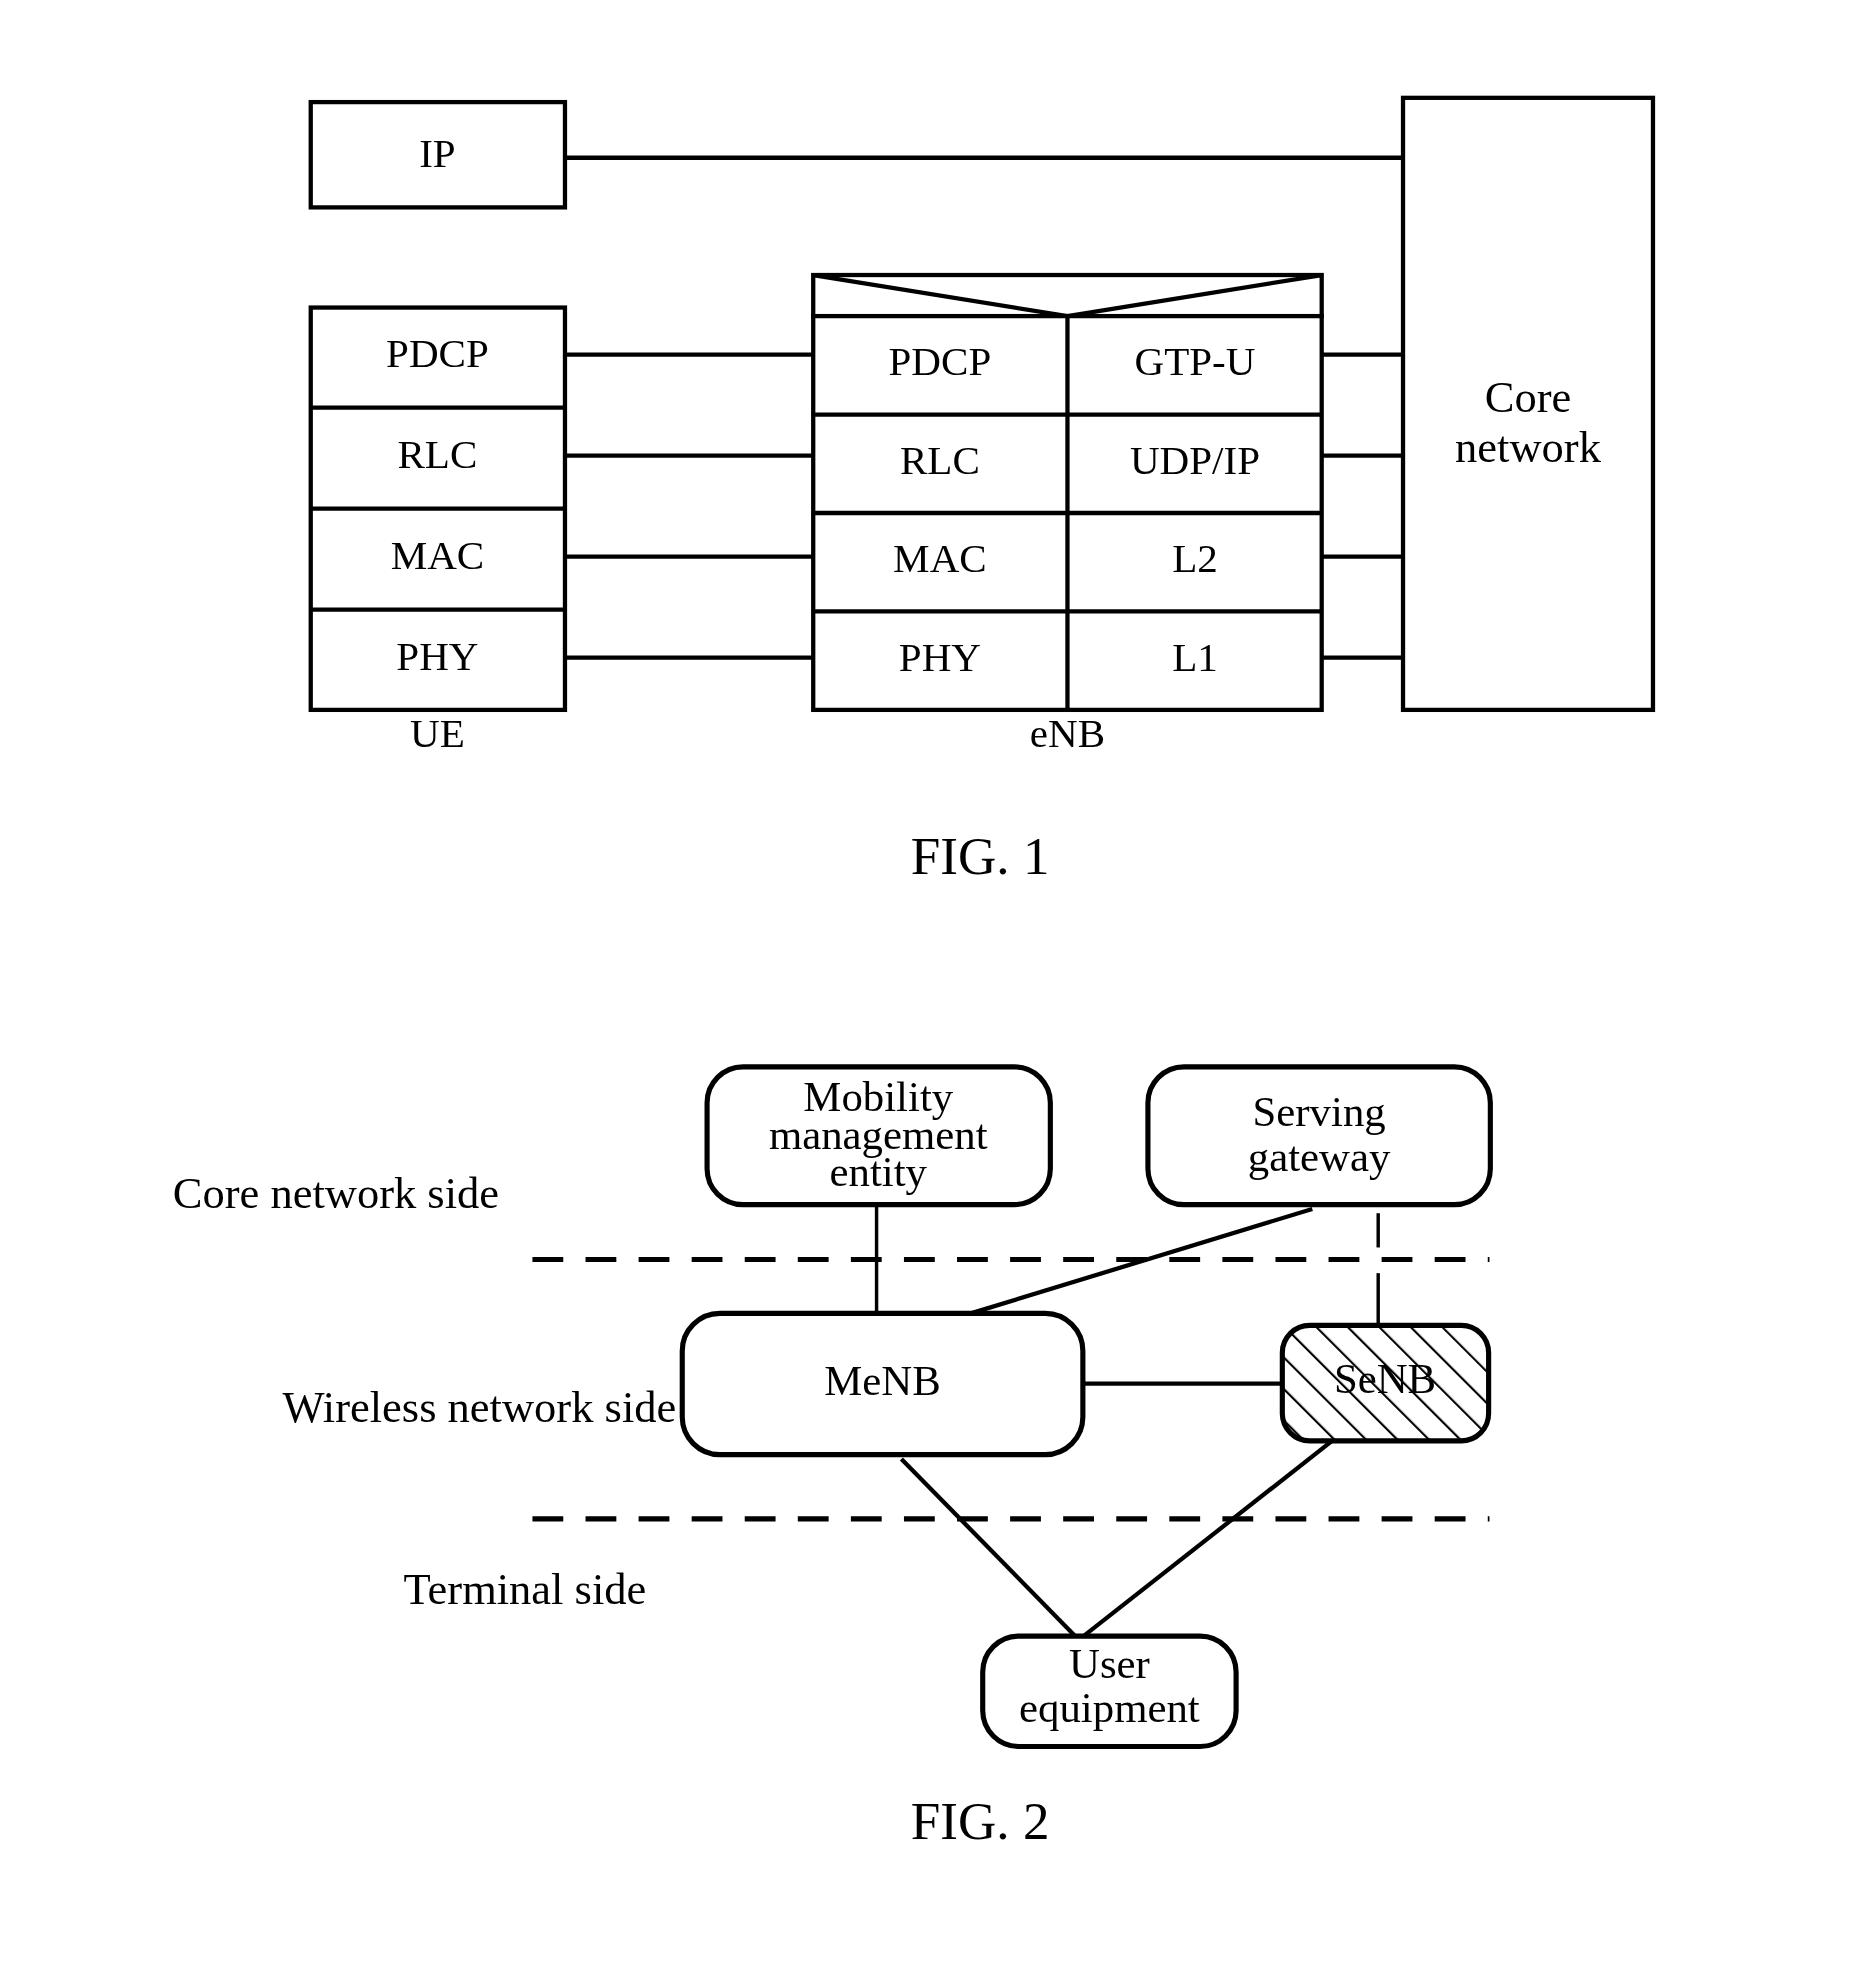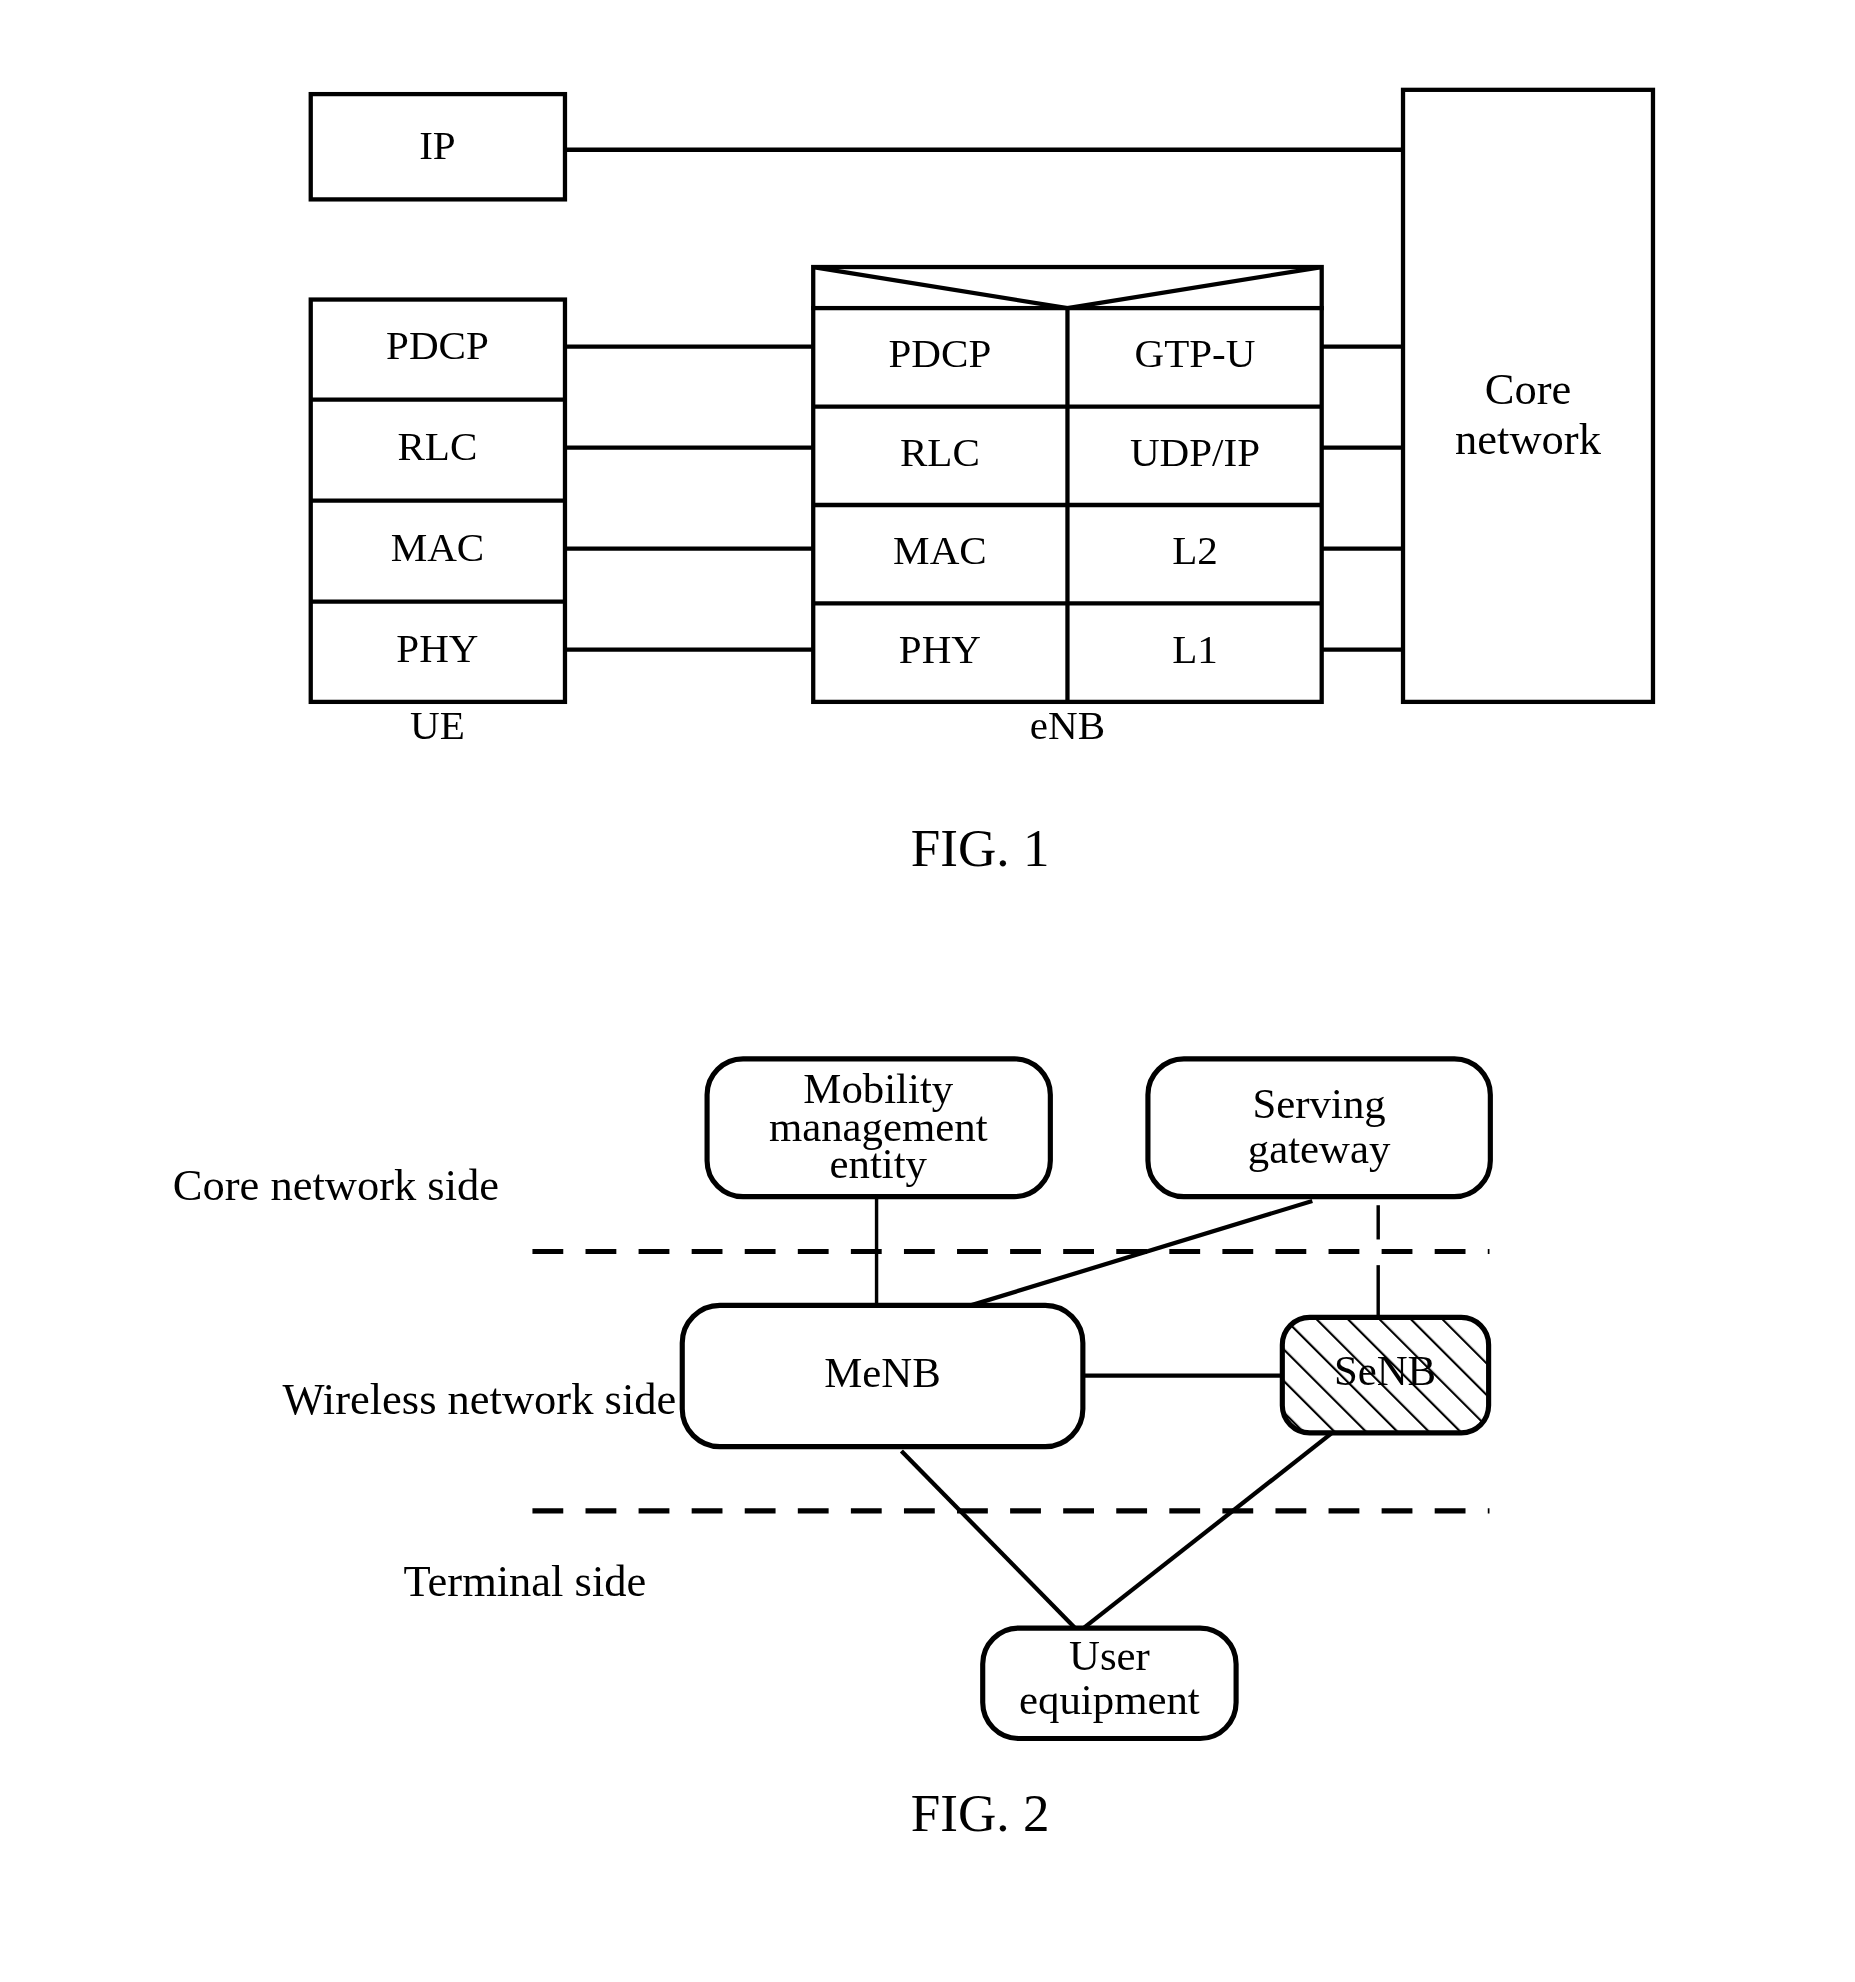--- a/index.html
+++ b/index.html
@@ -11,21 +11,21 @@
     width: 1855px;
     height: 1983px;
     position: relative;
     font-family: "Liberation Serif", "DejaVu Serif", serif;
     color: #000000;
     overflow: hidden;
   }
   #root-canvas {
     position: absolute;
     left: 0;
-    top: 4px;
+    top: 12px;
     width: 1855px;
     height: 1751px;
   }
   svg text {
     font-family: "Liberation Serif", "DejaVu Serif", serif;
     fill: #000000;
     text-anchor: middle;
     dominant-baseline: middle;
   }
   .box-label   { font-size: 48px; }

